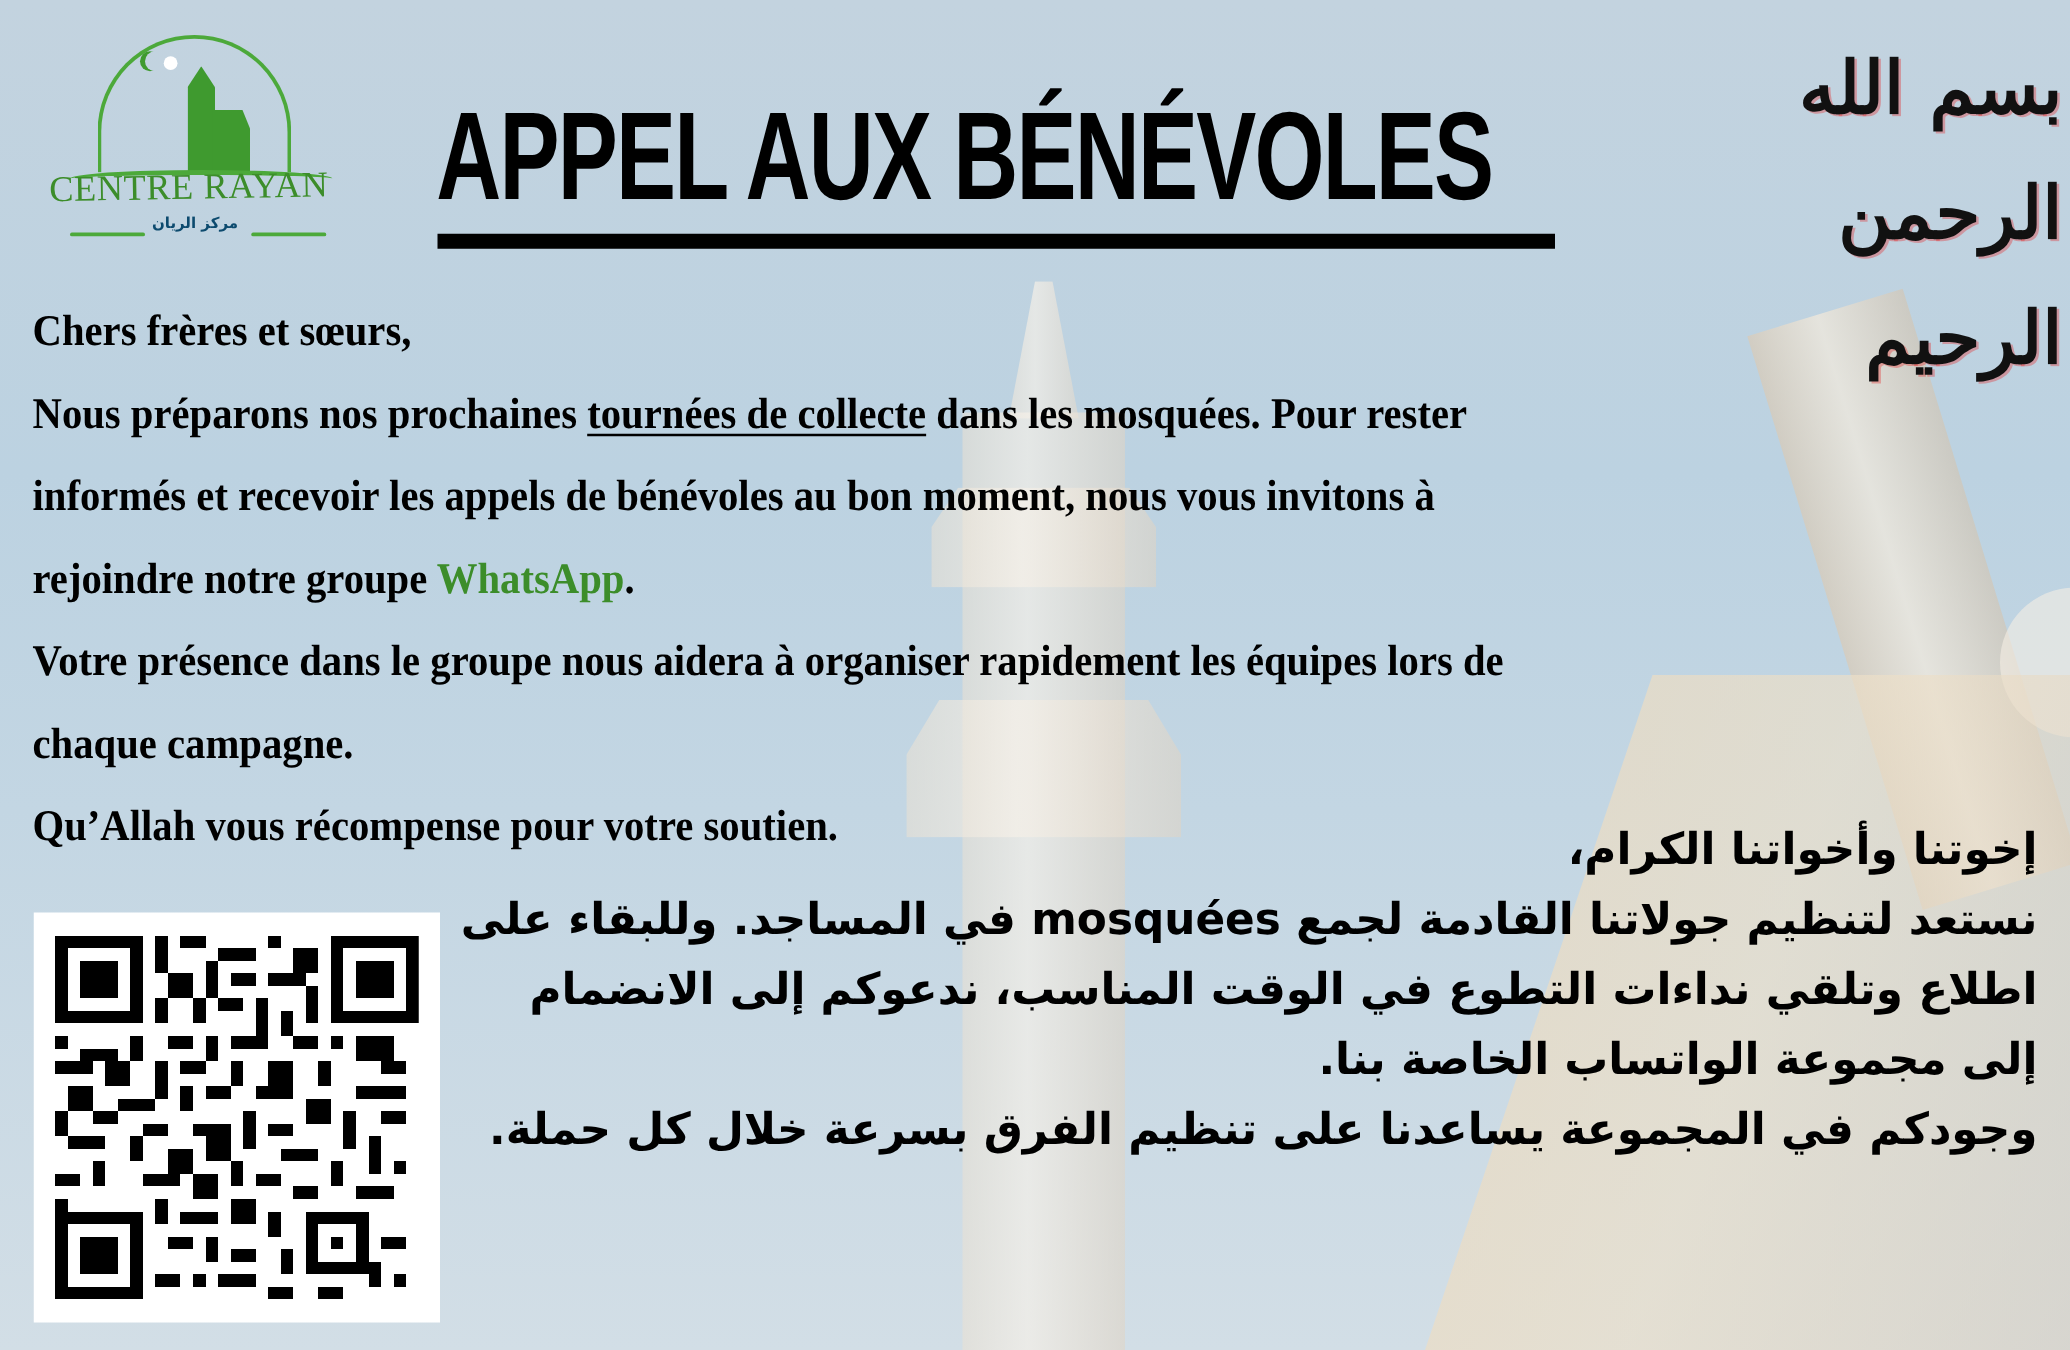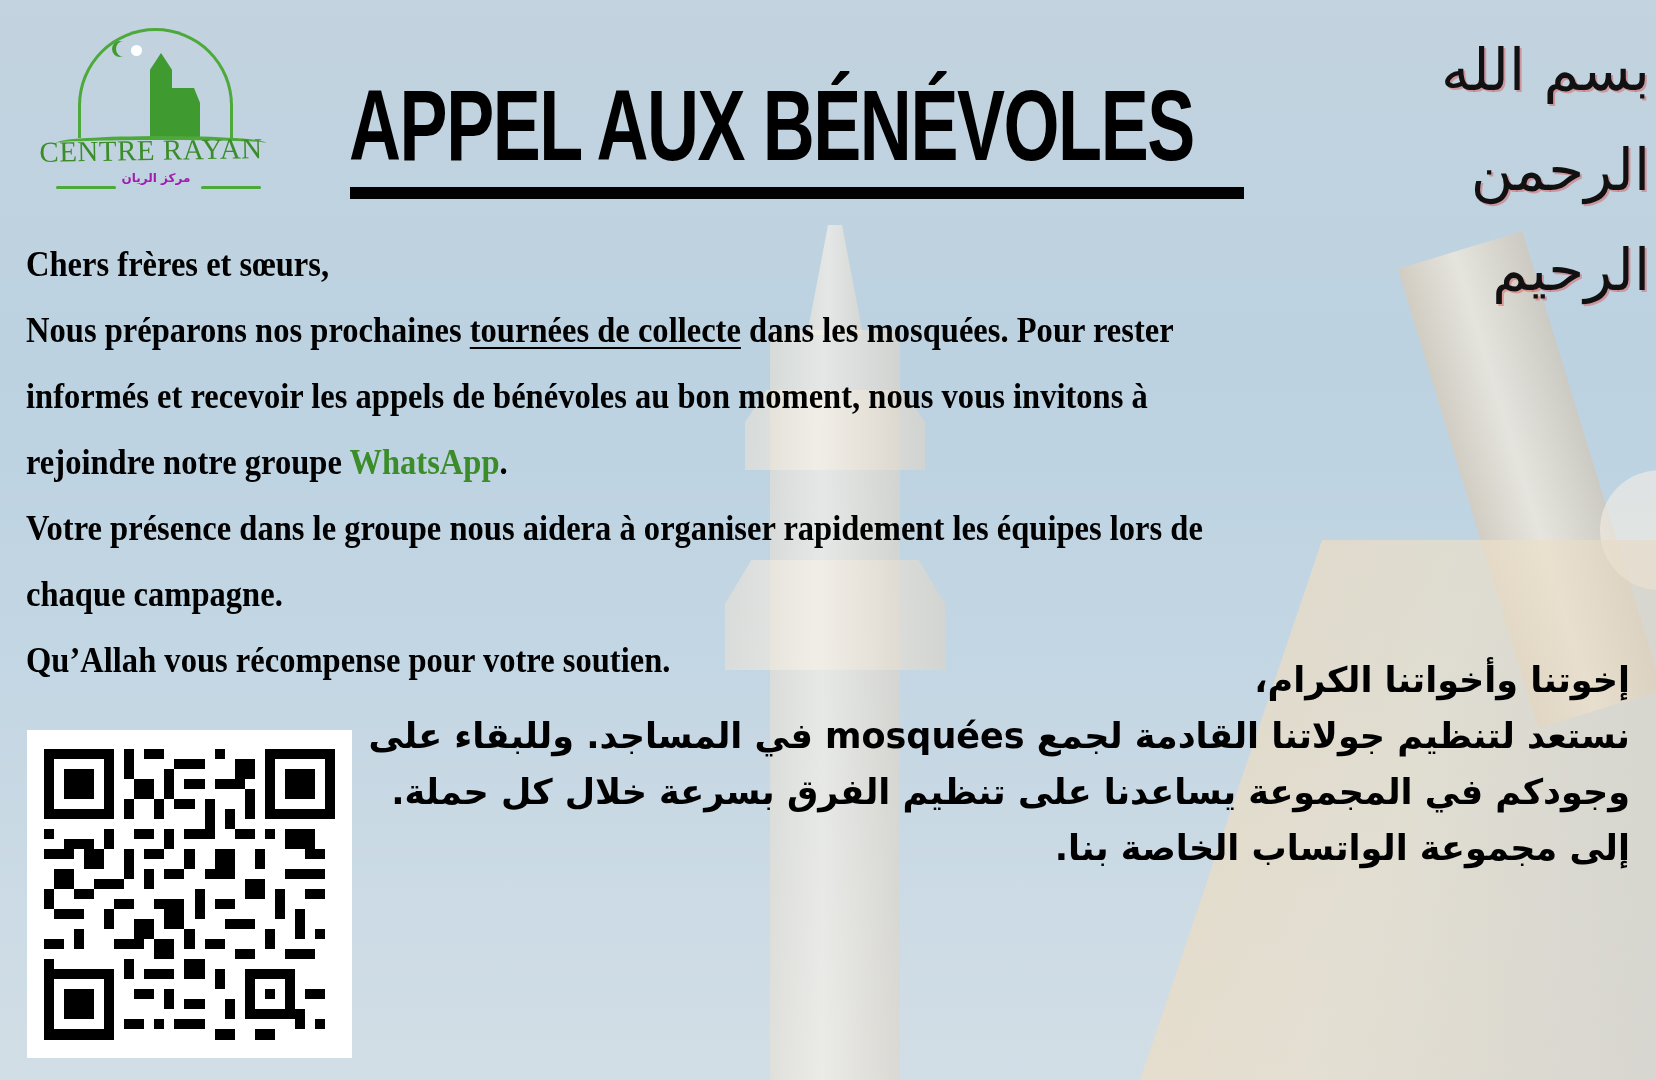--- a/index.html
+++ b/index.html
@@ -49,29 +49,29 @@
     clip-path: polygon(50% 0, 100% 20%, 100% 100%, 0 100%, 0 20%);
   }
   .logo-base { position: absolute; left: 144px; top: 60px; width: 30px; height: 49px; background: #3f9a2f; clip-path: polygon(0 0, 80% 0, 100% 30%, 100% 100%, 0 100%); }
   .logo-name {
     position: absolute; left: 0; top: 106px; width: 250px; text-align: center;
     font-family: "Liberation Serif", serif; font-size: 29px; color: #3c8d2a; letter-spacing: 0.5px;
     transform: rotate(-1deg);
   }
   .logo-arabic {
     position: absolute; left: 90px; top: 143px; width: 80px; text-align: center;
-    font-family: "DejaVu Sans", sans-serif; font-size: 12px; color: #a21caf; font-weight: bold;
+    font-family: "DejaVu Sans", sans-serif; font-size: 12px; color: #0c4a6e; font-weight: bold;
   }
   .logo-underline { position: absolute; left: 30px; top: 158px; width: 60px; height: 3px; background: #4ca93a; border-radius: 2px; }
   .logo-underline.r { left: 175px; }
 
   
   .basmala {
     position: absolute; left: 1320px; top: 20px; width: 336px; height: 100px;
-    font-family: "DejaVu Serif", serif; font-size: 58px; font-weight: normal; color: #111;
+    font-family: "DejaVu Serif", serif; font-size: 58px; font-weight: bold; color: #111;
     text-align: right; direction: rtl; line-height: 100px; padding-right: 6px;
     text-shadow: 2px 2px 0 rgba(230,40,40,0.35);
     letter-spacing: -2px;
   }
 
   
   .title {
     position: absolute; left: 349px; top: 70px; width: 900px;
     font-family: "Liberation Sans", sans-serif; font-weight: bold; font-size: 100px;
     line-height: 110px; letter-spacing: -2px; transform: scaleX(0.72); transform-origin: left top;
@@ -245,15 +245,16 @@
         <rect x="21" y="28" width="2" height="1"></rect>
         <rect x="25" y="26" width="1" height="2"></rect>
         <rect x="27" y="27" width="1" height="1"></rect>
     </g>
   </svg>
 </div>
 
 <div class="ar">
   <p>إخوتنا وأخواتنا الكرام،</p>
   <p>نستعد لتنظيم جولاتنا القادمة لجمع mosquées في المساجد. وللبقاء على</p>
+  <p>اطلاع وتلقي نداءات التطوع في الوقت المناسب، ندعوكم إلى الانضمام</p>
+  <p>إلى مجموعة الواتساب الخاصة بنا.</p>
   <p>وجودكم في المجموعة يساعدنا على تنظيم الفرق بسرعة خلال كل حملة.</p>
-  <p>إلى مجموعة الواتساب الخاصة بنا.</p>
 </div>
 
 </body></html>

